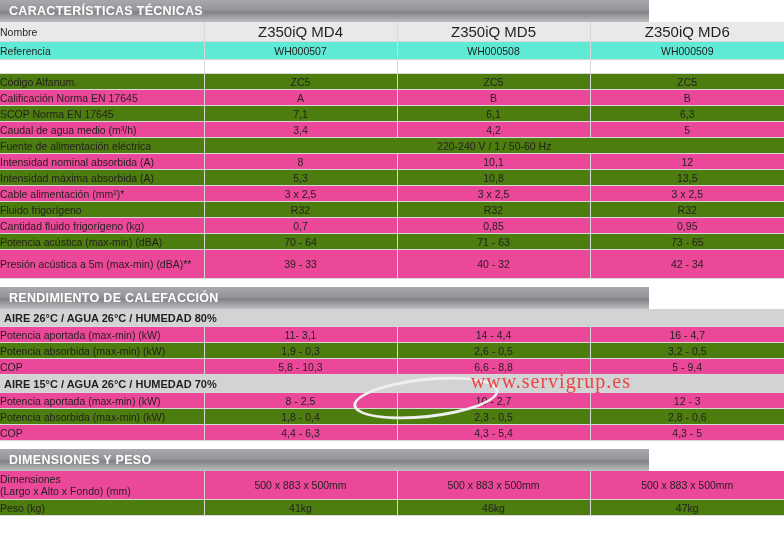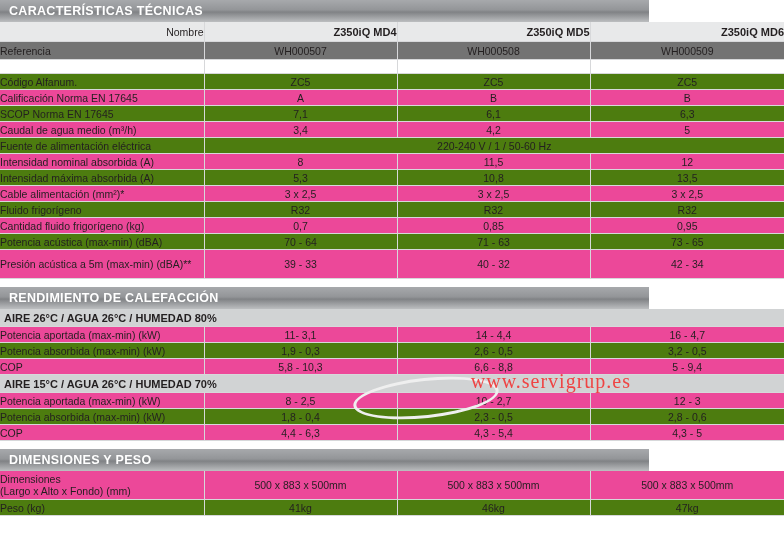--- a/index.html
+++ b/index.html
@@ -64,29 +64,29 @@
     color: #231f20;
     border-right: 1px solid #d7d8da;
   }
   td.val.last { border-right: none; margin-left: 46px; }
   tr.zebra td { background: #4d7c0f; }
   tr.plain td { background: #ec4899; }
   tr.rowline td { border-bottom: 1px solid #d7d8da; }
 
   td.head {
     text-align: center;
-    font-weight: bold;
-    font-size: 11px;
+    font-weight: normal;
+    font-size: 15px;
     color: #231f20;
     border-right: 1px solid #d7d8da;
   }
   td.head.last { border-right: none; }
 
-  tr.modelrow td { height: 19px; background: #e8e9ea; text-align: right; }
-  tr.refrow td { height: 17px; background: #737373; }
+  tr.modelrow td { height: 19px; background: #e8e9ea; }
+  tr.refrow td { height: 17px; background: #5eead4; }
   tr.spacer td { height: 13px; background: #ffffff; border-right: 1px solid #d7d8da; }
   tr.spacer td.last { border-right: none; }
 
   td.span3 {
     text-align: center;
     font-size: 10.5px;
   }
 
   
   tr.subhead td {
@@ -191,21 +191,21 @@
         <td class="val">4,2</td>
         <td class="val last">5</td>
       </tr>
       <tr class="zebra rowline">
         <td class="label">Fuente de alimentación eléctrica</td>
         <td class="val span3 last" colspan="3">220-240 V / 1 / 50-60 Hz</td>
       </tr>
       <tr class="plain rowline">
         <td class="label">Intensidad nominal absorbida (A)</td>
         <td class="val">8</td>
-        <td class="val">11,5</td>
+        <td class="val">10,1</td>
         <td class="val last">12</td>
       </tr>
       <tr class="zebra rowline">
         <td class="label">Intensidad máxima absorbida (A)</td>
         <td class="val">5,3</td>
         <td class="val">10,8</td>
         <td class="val last">13,5</td>
       </tr>
       <tr class="plain rowline">
         <td class="label">Cable alimentación (mm²)*</td>

